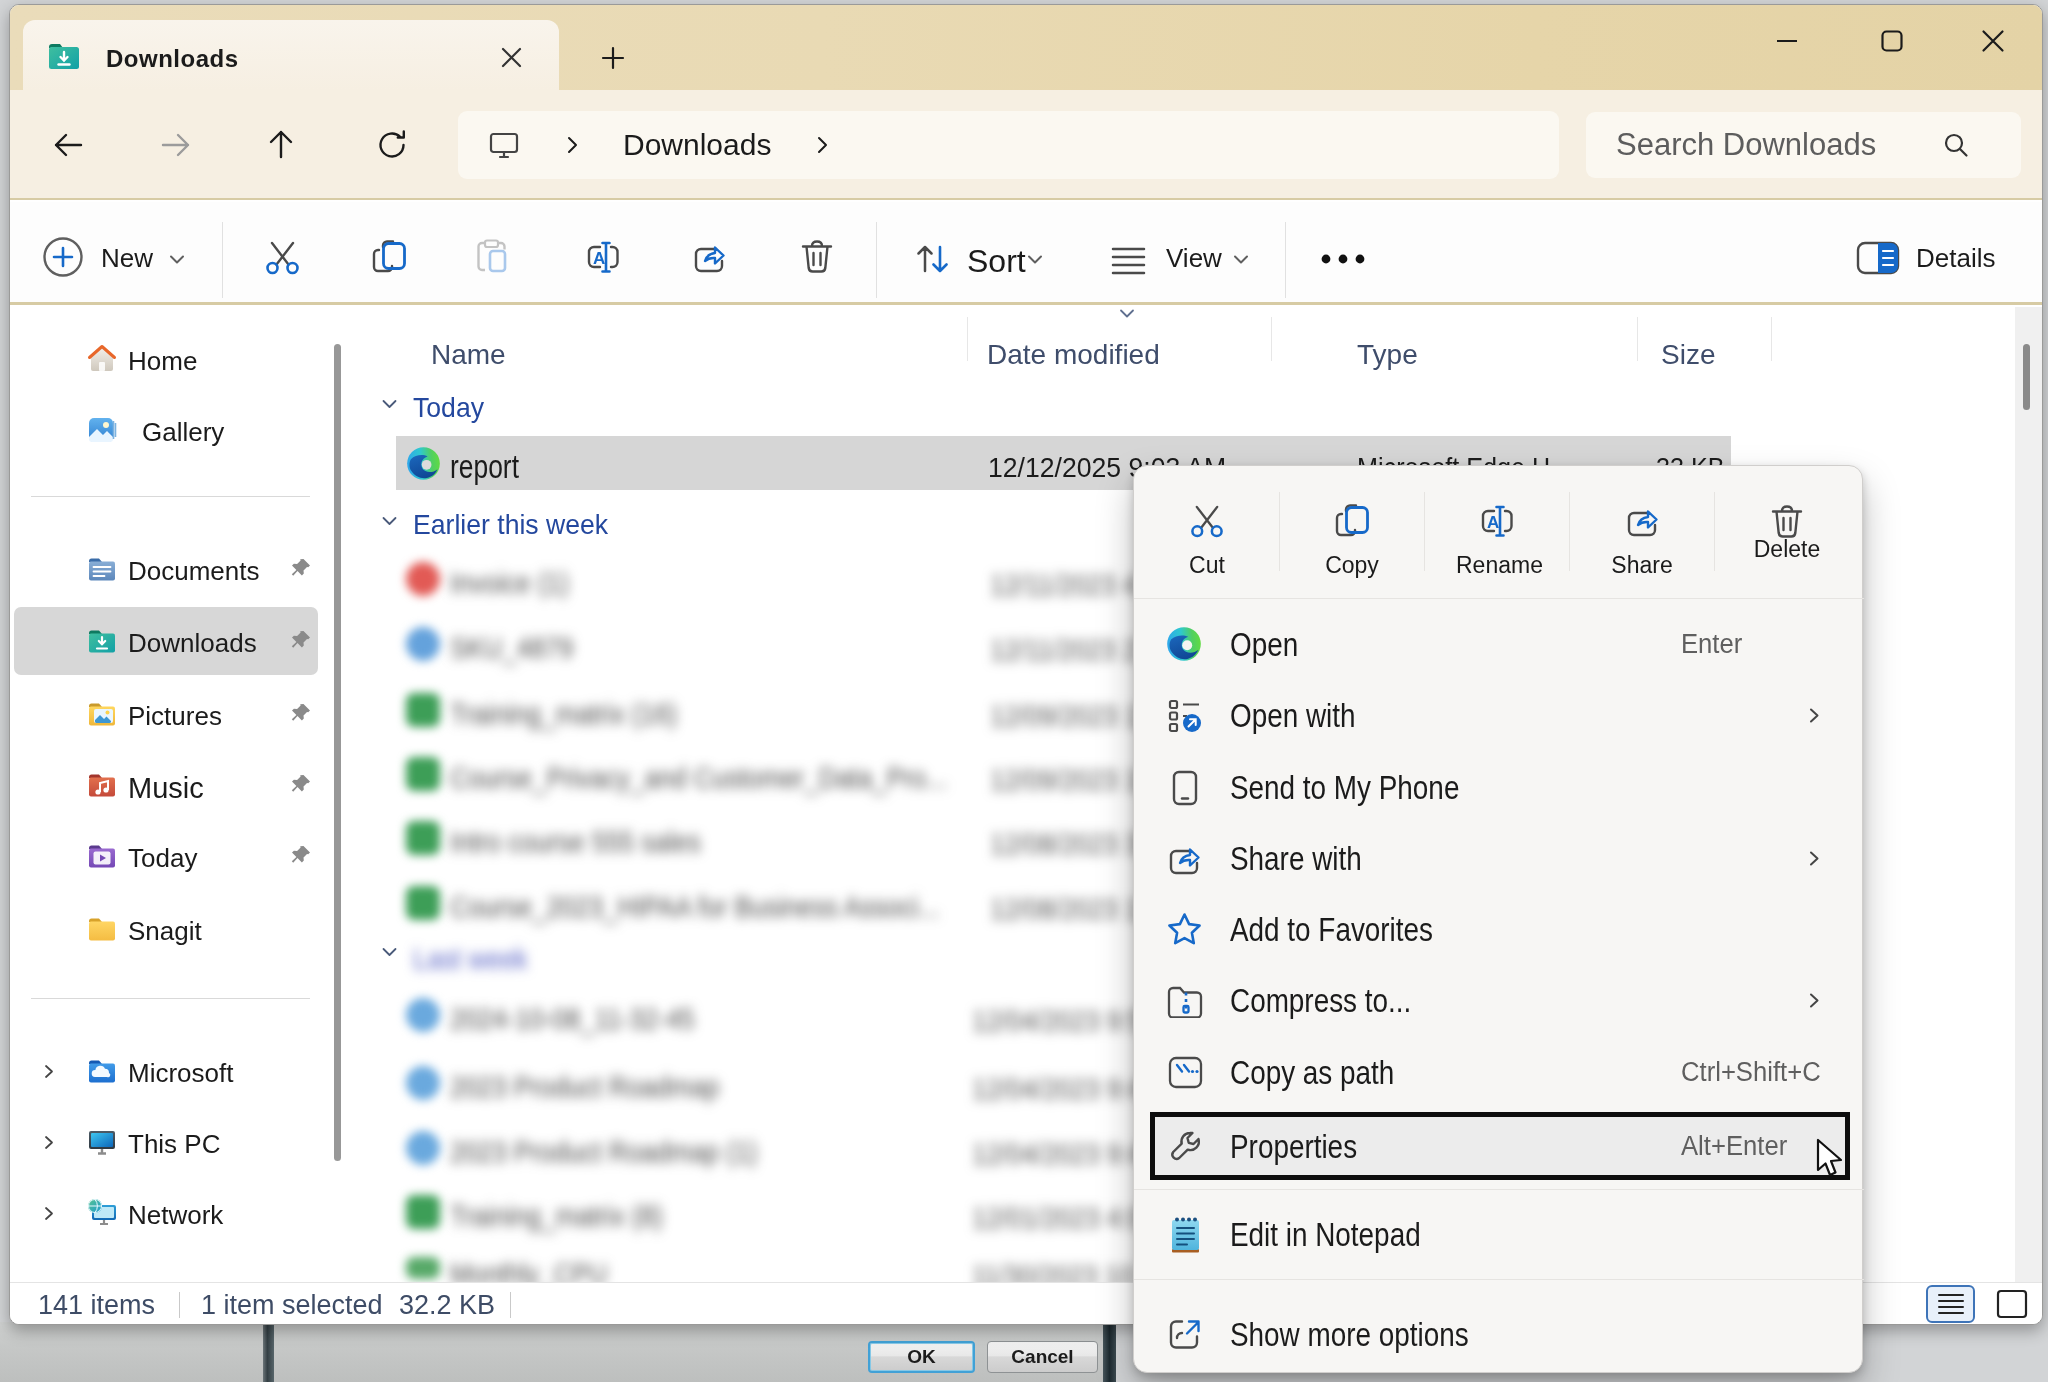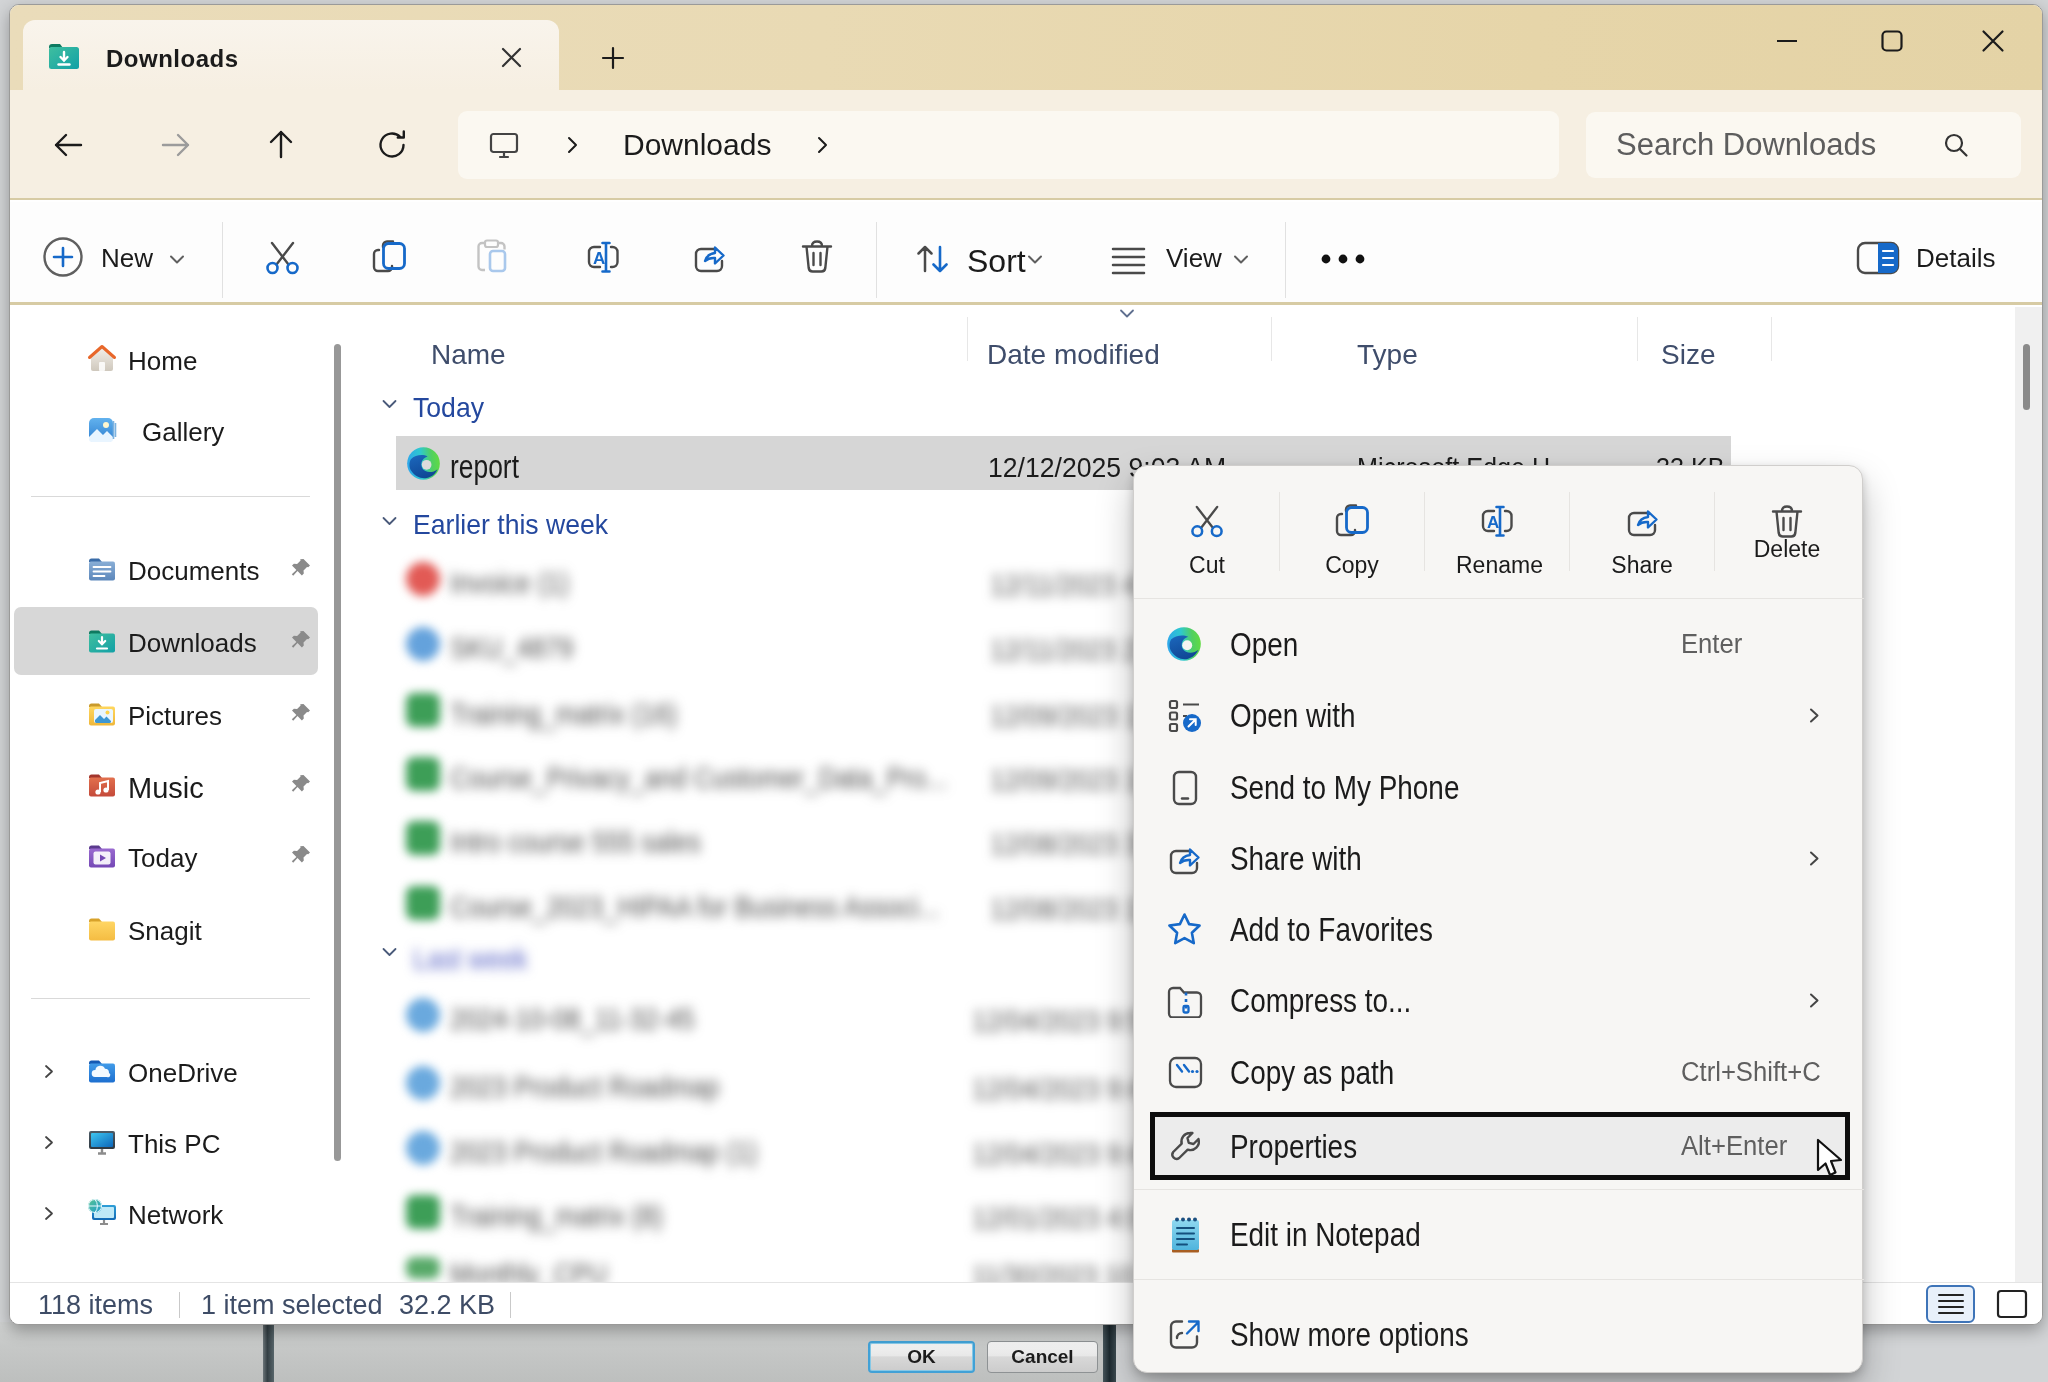--- a/index.html
+++ b/index.html
@@ -359,21 +359,21 @@
     <path d="M2 7 q0-2.5 2.5-2.5 h7.5 l3 3.5 h-13 z" fill="#1459b3"></path>
     <rect x="2" y="7.5" width="26" height="19" rx="2" fill="url(#gone)"></rect>
     <path d="M8 21 a3.5 3.5 0 0 1 .4 -7 a5 5 0 0 1 9.6 -1.2 a4.1 4.1 0 0 1 4 4.1 a2.1 2.1 0 0 1 -2 4.1 z" fill="#f4faff"></path>
     <defs>
         <linearGradient id="gone" x1="0" y1="0" x2="0" y2="1">
       <stop offset="0" stop-color="#419be8"></stop>
           <stop offset="1" stop-color="#1d6fd0"></stop>
         </linearGradient>
       </defs>
   </svg>
-  <div class="t" style="left:118px;top:1053px;font-size:26px">OneDrive</div>
+  <div class="t" style="left:118px;top:1053px;font-size:26px">Microsoft</div>
 
   <svg class="abs" style="left:31px;top:1130px" width="15" height="15" viewBox="0 0 15 15" fill="none" stroke="#454545" stroke-width="1.8" stroke-linecap="round" stroke-linejoin="round">
     <path d="M5 2 l6 5.5 -6 5.5"></path>
   </svg>
   <svg class="abs" style="left:77px;top:1122px" width="30" height="30" viewBox="0 0 30 30">
     <rect x="2" y="4" width="26" height="18" rx="2" fill="url(#gpc)"></rect>
     <rect x="4" y="6" width="22" height="14" rx="1" fill="url(#gpcs)"></rect>
     <path d="M11 26.5 h8 M15 22 v4.5" stroke="#8c8c8c" stroke-width="2.4"></path>
     <defs>
       <linearGradient id="gpc" x1="0" y1="0" x2="0" y2="1">
@@ -492,21 +492,21 @@
   <div class="abs blur4" style="left:396px;top:1190px;width:34px;height:34px;border-radius:8px;background:#3d9e57"></div>
   <div class="t blur6" style="left:440px;top:1193px;font-size:23px;color:#4a4a4a">Training_matrix (8)</div>
   <div class="t blur6" style="left:962px;top:1195px;font-size:22px;color:#555">12/01/2023 4:05 P</div>
   <div class="abs blur4" style="left:396px;top:1252px;width:34px;height:22px;border-radius:8px;background:#57a968"></div>
   <div class="t blur6" style="left:440px;top:1251px;font-size:23px;color:#4a4a4a">Monthly_CPU</div>
   <div class="t blur6" style="left:962px;top:1253px;font-size:22px;color:#555">11/30/2023 10:2</div>
 
   <div class="abs" style="left:2005px;top:302px;width:28px;height:975px;background:#f0f0f0"></div>
   <div class="abs" style="left:2013px;top:339px;width:7px;height:66px;background:#8a8a8a;border-radius:4px"></div>
   <div class="abs" id="statusbar"></div>
-  <div class="t" style="left:28px;top:1284px;font-size:27px;line-height:32px;color:#3e4c66">118 items</div>
+  <div class="t" style="left:28px;top:1284px;font-size:27px;line-height:32px;color:#3e4c66">141 items</div>
   <div class="abs" style="left:169px;top:1287px;width:1px;height:26px;background:#c9c9c9"></div>
   <div class="t" style="left:191px;top:1284px;font-size:27px;line-height:32px;color:#3e4c66">1 item selected</div>
   <div class="t" style="left:389px;top:1284px;font-size:27px;line-height:32px;color:#3e4c66">32.2 KB</div>
   <div class="abs" style="left:500px;top:1287px;width:1px;height:26px;background:#c9c9c9"></div>
 
   <div class="abs" style="left:1916px;top:1280px;width:49px;height:38px;border:2px solid #3e74b8;border-radius:6px;background:#e8f0fa"></div>
   <svg class="abs" style="left:1928px;top:1288px" width="26" height="22" viewBox="0 0 26 22" stroke="#222" stroke-width="2" stroke-linecap="round">
     <path d="M1 2 h24 M1 8 h24 M1 14 h24 M1 20 h24"></path>
   </svg>
   <svg class="abs" style="left:1986px;top:1284px" width="32" height="30" viewBox="0 0 32 30" fill="none" stroke="#222" stroke-width="2.2">

